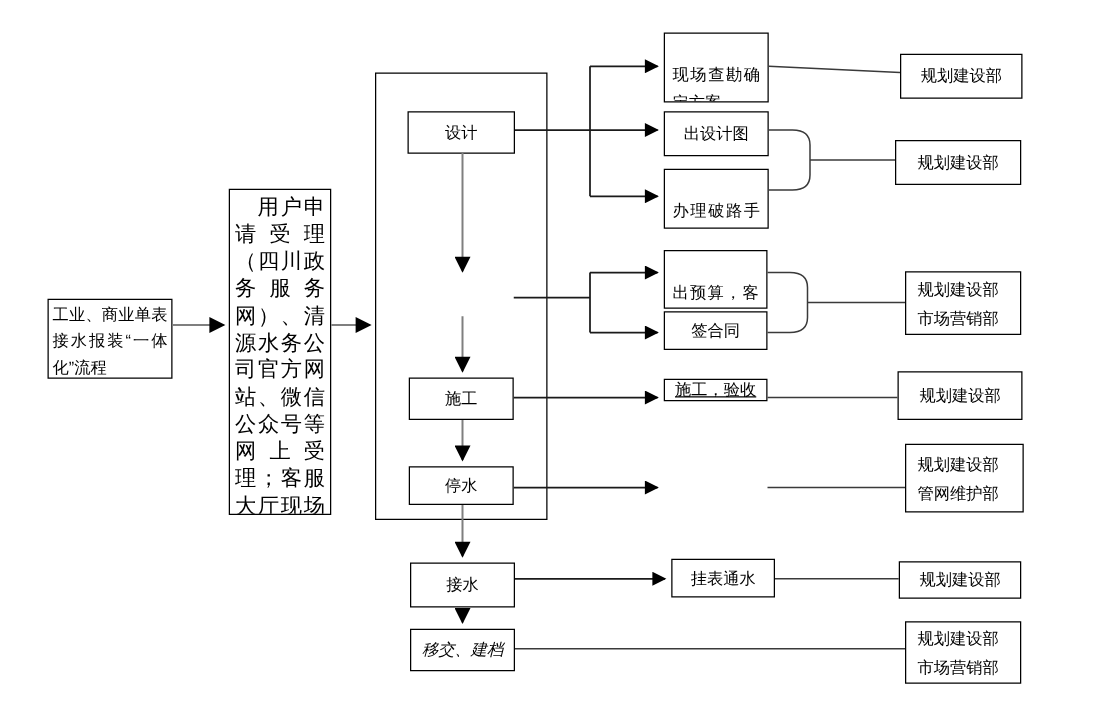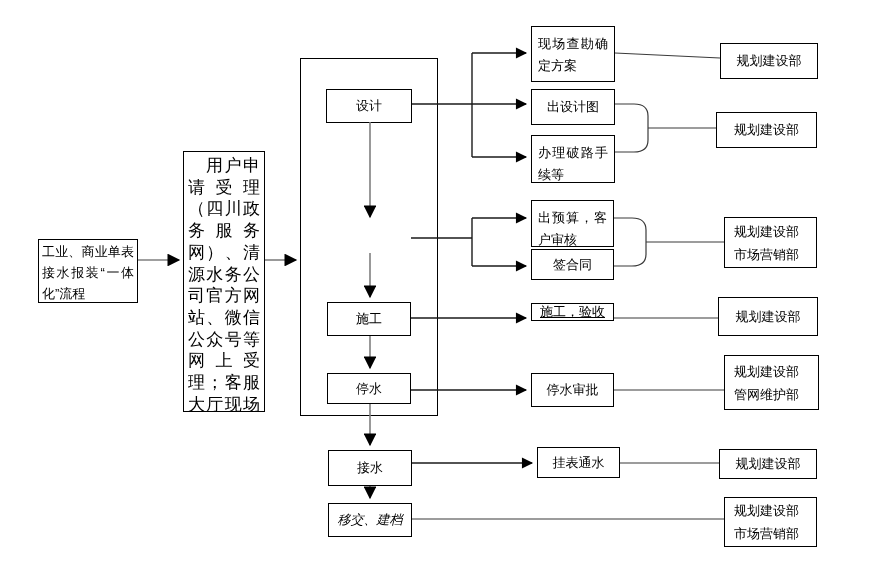--- a/index.html
+++ b/index.html
@@ -10,21 +10,21 @@
     position:absolute; border:1px solid #000; background:transparent; z-index:1;
   }
   .box {
     position:absolute; border:1px solid #000; background:#fff; z-index:2;
     font-size:13px; line-height:22px; color:#000;
     display:flex; align-items:center; justify-content:center; text-align:center;
     overflow:hidden;
   }
   .box.wrap {
     display:block; text-align:justify; text-align-last:left;
-    padding:6px 6px; line-height:22px;
+    padding:22px 6px; line-height:22px;
   }
   .box.two-line {
     display:flex; align-items:center; justify-content:flex-start;
     white-space:pre-line; text-align:left; padding-left:9px; line-height:23px;
   }
   .box.start-box {
     display:block; text-align:justify; padding:1px 3px; line-height:21px; font-size:13px;
   }
   .box.apply-box {
     display:block; text-align:justify; padding:3px 4px 0 4px;
@@ -93,21 +93,20 @@
   <div class="box" style="left:327px; top:373px; width:84px; height:31px;">停水</div>
   <div class="box" style="left:328px; top:450px; width:84px; height:36px;">接水</div>
   <div class="box" style="left:328px; top:503px; width:84px; height:34px;font-style:italic;">移交、建档</div>
 
   <div class="box wrap" style="left:531px; top:26px; width:84px; height:56px;">现场查勘确定方案</div>
   <div class="box" style="left:531px; top:89px; width:84px; height:36px;">出设计图</div>
   <div class="box wrap" style="left:531px; top:135px; width:84px; height:48px;font-family:Liberation Serif, serif;">办理破路手续等</div>
   <div class="box wrap" style="left:531px; top:200px; width:83px; height:47px;">出预算，客户审核</div>
   <div class="box" style="left:531px; top:249px; width:83px; height:31px;">签合同</div>
   <div class="box" style="left:531px; top:303px; width:83px; height:18px;text-decoration:underline;">施工，验收</div>
-  <div class="box" style="left:531px; top:373px; width:83px; height:34px;">停水审批</div>
   <div class="box" style="left:537px; top:447px; width:83px; height:31px;">挂表通水</div>
 
   <div class="box" style="left:720px; top:43px; width:98px; height:36px;">规划建设部</div>
   <div class="box" style="left:716px; top:112px; width:101px; height:36px;">规划建设部</div>
   <div class="box two-line" style="left:724px; top:217px; width:93px; height:51px;">规划建设部
 市场营销部</div>
   <div class="box" style="left:718px; top:297px; width:100px; height:39px;">规划建设部</div>
   <div class="box two-line" style="left:724px; top:355px; width:95px; height:55px;">规划建设部
 管网维护部</div>
   <div class="box" style="left:719px; top:449px; width:98px; height:30px;">规划建设部</div>

